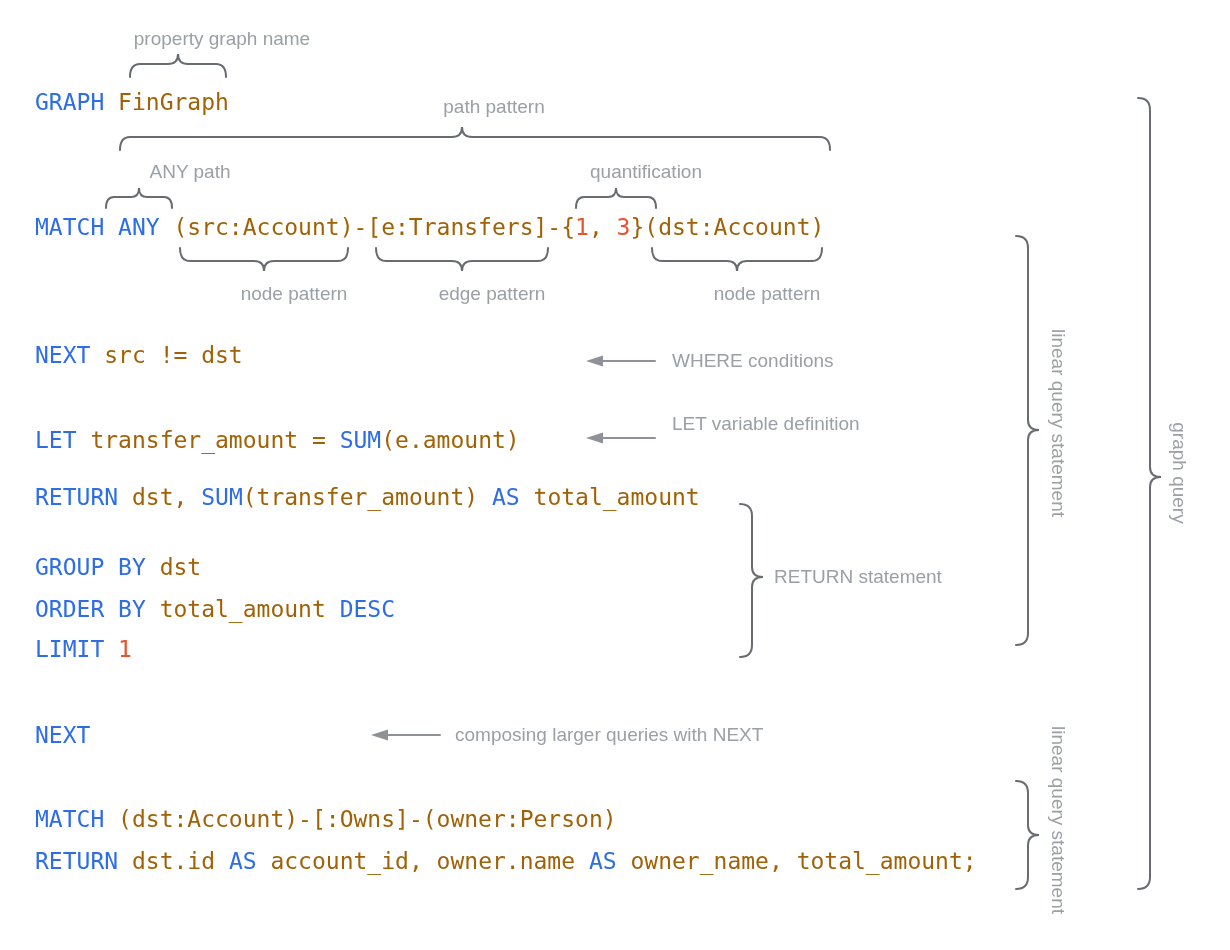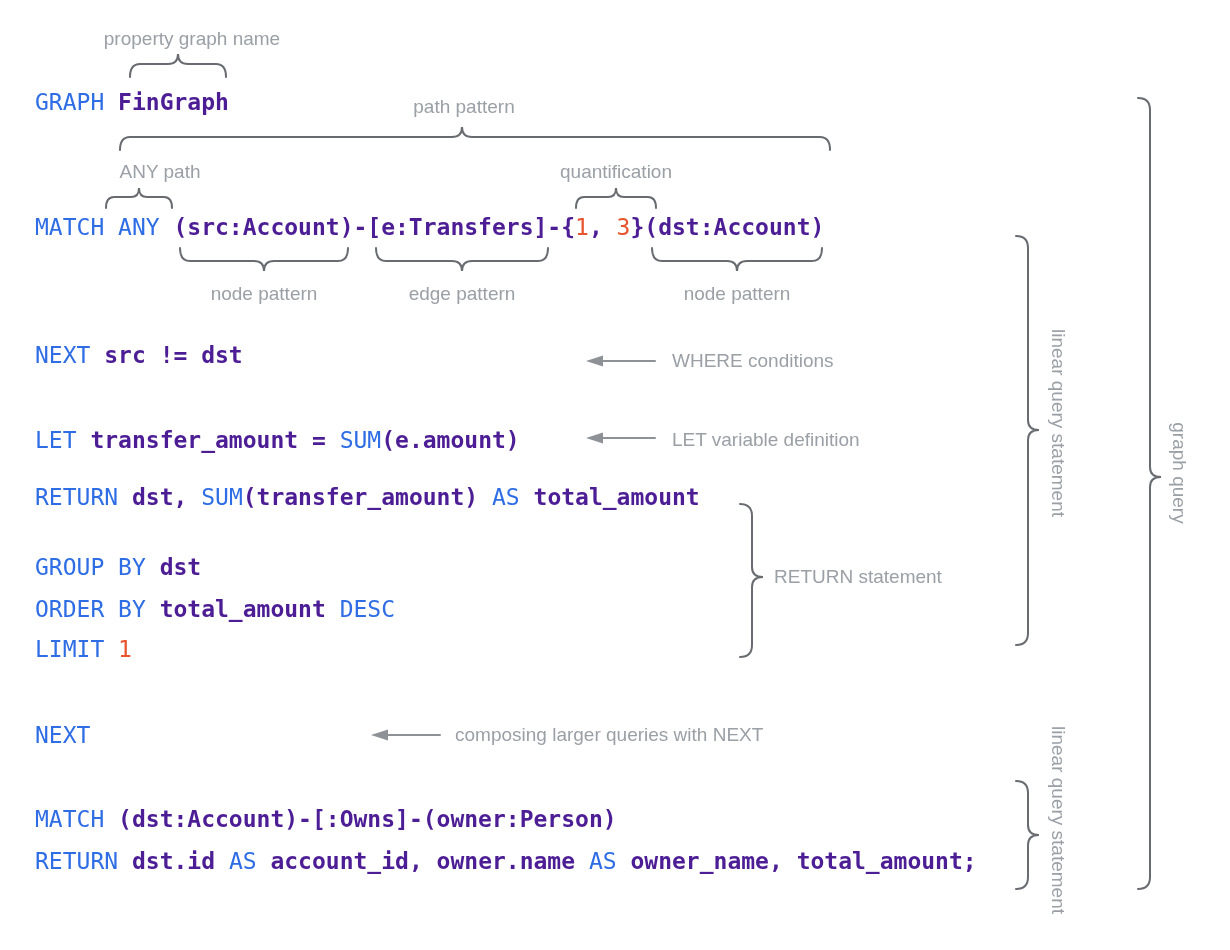--- a/index.html
+++ b/index.html
@@ -8,25 +8,25 @@
     position:relative; width:1230px; height:950px; overflow:hidden;
     font-family:"Liberation Sans", sans-serif;
   }
   .code {
     position:absolute; left:35px;
     font-family:"DejaVu Sans Mono", monospace;
     font-size:23px; line-height:24px; white-space:pre; color:#202124;
   }
   .tok-kw  { color:#2e6de4;margin-top:16px; }
   .tok-num { color:#e8542e; }
-  .tok-p   { color:#4c1d95;font-weight:bold; }
+  .tok-p   { color:#a16207; }
   .label {
     position:absolute; color:#9aa0a6; font-size:19px; line-height:22px; white-space:nowrap;
   }
-  .label.centered { transform:translateX(-50%); }
+  .label.centered { transform:translateX(-50%);margin-left:30px; }
   .vlabel {
     position:absolute; color:#9aa0a6; font-size:19px; white-space:nowrap;
     writing-mode:vertical-rl; transform:translateY(-50%);
   }
   svg.overlay { position:absolute; left:0; top:0; pointer-events:none; }
   svg.overlay path, svg.overlay line { fill:none; stroke:#686b70; stroke-width:2; stroke-linecap:round; }
   svg.overlay .arrow-line { stroke:#8e9196; }
   svg.overlay .arrow-head { fill:#8e9196; stroke:none; }
 </style>
 </head>
@@ -75,18 +75,18 @@
 <pre class="code" style="top:849px"><span class="tok-kw">RETURN</span><span class="tok-p"> dst.id </span><span class="tok-kw">AS</span><span class="tok-p"> account_id, owner.name </span><span class="tok-kw">AS</span><span class="tok-p"> owner_name, total_amount;</span></pre>
 
 <div class="label centered" style="left:192px; top:28px">property graph name</div>
 <div class="label centered" style="left:464px; top:96px">path pattern</div>
 <div class="label centered" style="left:160px; top:161px">ANY path</div>
 <div class="label centered" style="left:616px; top:161px">quantification</div>
 <div class="label centered" style="left:264px; top:283px">node pattern</div>
 <div class="label centered" style="left:462px; top:283px">edge pattern</div>
 <div class="label centered" style="left:737px; top:283px">node pattern</div>
 <div class="label" style="left:672px; top:350px">WHERE conditions</div>
-<div class="label" style="left:672px; top:429px">LET variable definition</div>
+<div class="label" style="left:672px; top:413px">LET variable definition</div>
 <div class="label" style="left:774px; top:566px">RETURN statement</div>
 <div class="label" style="left:455px; top:724px">composing larger queries with NEXT</div>
 <div class="vlabel" style="left:1047px; top:423px">linear query statement</div>
 <div class="vlabel" style="left:1047px; top:820px">linear query statement</div>
 <div class="vlabel" style="left:1168px; top:473px">graph query</div>
 
 </body></html>

